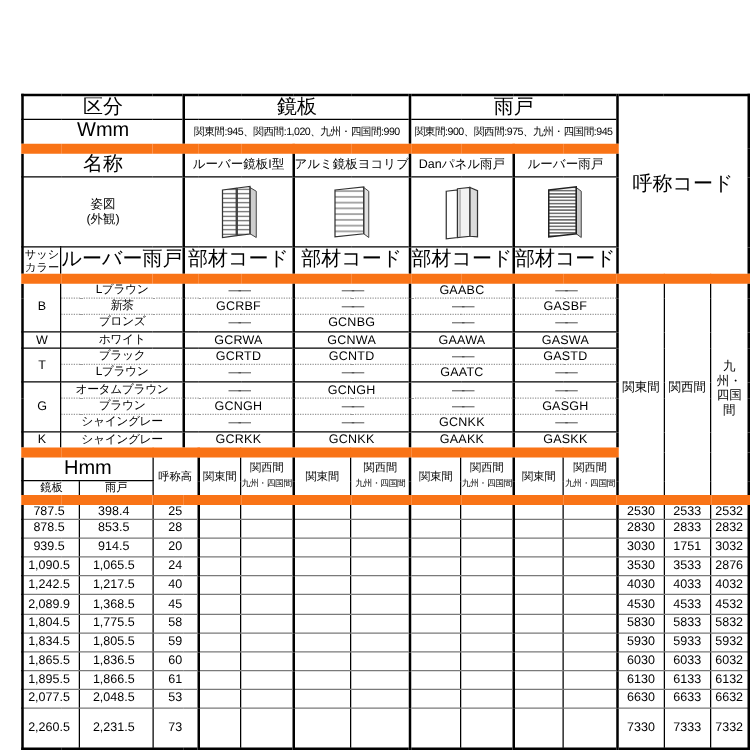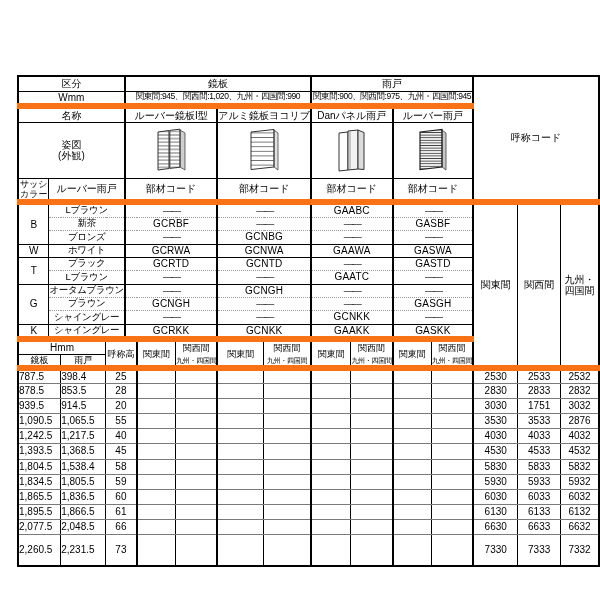--- a/index.html
+++ b/index.html
@@ -4,32 +4,32 @@
 <style>
   html,body{margin:0;padding:0;background:#fff}
   body{width:600px;height:600px;position:relative;overflow:hidden;
        font-family:"Liberation Sans","DejaVu Sans",sans-serif;color:#000}
   .sheet{position:absolute;left:17px;top:75px}
   table{border-collapse:collapse;table-layout:fixed;border:2px solid #000}
   td{border-right:1px solid #000;border-bottom:1px solid #000;border-left:none;border-top:none;
      padding:0;text-align:center;vertical-align:middle;font-size:10px;line-height:1.15;
      white-space:nowrap;overflow:hidden}
   .r2{border-right:2px solid #000}
-  .b2{border-bottom:6px solid #f97316}
+  .b2{border-bottom:8px solid #f97316}
   .bd{border-bottom:1px dotted #999}
   .bg{border-bottom:1px solid #7a7a7a}
-  .num{text-align:left;padding-right:4px}
+  .num{text-align:center;padding-right:4px}
   .wmmv{font-size:8.5px;letter-spacing:-0.4px}
   .face{font-size:9.5px;letter-spacing:-0.4px}
   .code{font-size:10px;letter-spacing:.2px}
   .dash{color:#333;letter-spacing:-2px}
   .sm{font-size:9px}
   .tiny{font-size:7px;letter-spacing:-0.3px}
   .wrap{white-space:normal}
-  .hd{font-size:10px}
+  .hd{font-size:16px}
   svg{display:block;margin:0 auto}
 </style>
 </head>
 <body>
 
 <div class="sheet">
 <table>
 <colgroup>
   <col style="width:31px">
         <col style="width:11px">
@@ -297,21 +297,21 @@
           <td class="r2 bg"></td>
   <td class="bg"></td>
           <td class="r2 bg"></td>
   <td class="bg">3030</td>
   <td class="bg">1751</td>
   <td class="bg">3032</td>
 </tr>
 <tr style="height:15px">
   <td colspan="2" class="bg num">1,090.5</td>
   <td class="bg num">1,065.5</td>
-  <td colspan="2" class="r2 bg">55</td>
+  <td colspan="2" class="r2 bg">24</td>
   <td class="bg"></td>
           <td class="r2 bg"></td>
   <td class="bg"></td>
           <td class="r2 bg"></td>
   <td class="bg"></td>
           <td class="r2 bg"></td>
   <td class="bg"></td>
           <td class="r2 bg"></td>
   <td class="bg">3530</td>
   <td class="bg">3533</td>
@@ -327,38 +327,38 @@
           <td class="r2 bg"></td>
   <td class="bg"></td>
           <td class="r2 bg"></td>
   <td class="bg"></td>
           <td class="r2 bg"></td>
   <td class="bg">4030</td>
   <td class="bg">4033</td>
   <td class="bg">4032</td>
 </tr>
 <tr style="height:16px">
-  <td colspan="2" class="bg num">1,393.5</td>
+  <td colspan="2" class="bg num">2,089.9</td>
   <td class="bg num">1,368.5</td>
   <td colspan="2" class="r2 bg">45</td>
   <td class="bg"></td>
           <td class="r2 bg"></td>
   <td class="bg"></td>
           <td class="r2 bg"></td>
   <td class="bg"></td>
           <td class="r2 bg"></td>
   <td class="bg"></td>
           <td class="r2 bg"></td>
   <td class="bg">4530</td>
   <td class="bg">4533</td>
   <td class="bg">4532</td>
 </tr>
 <tr style="height:15px">
   <td colspan="2" class="bg num">1,804.5</td>
-  <td class="bg num">1,538.4</td>
+  <td class="bg num">1,775.5</td>
   <td colspan="2" class="r2 bg">58</td>
   <td class="bg"></td>
           <td class="r2 bg"></td>
   <td class="bg"></td>
           <td class="r2 bg"></td>
   <td class="bg"></td>
           <td class="r2 bg"></td>
   <td class="bg"></td>
           <td class="r2 bg"></td>
   <td class="bg">5830</td>
@@ -409,21 +409,21 @@
           <td class="r2 bg"></td>
   <td class="bg"></td>
           <td class="r2 bg"></td>
   <td class="bg">6130</td>
   <td class="bg">6133</td>
   <td class="bg">6132</td>
 </tr>
 <tr style="height:15px">
   <td colspan="2" class="bg num">2,077.5</td>
   <td class="bg num">2,048.5</td>
-  <td colspan="2" class="r2 bg">66</td>
+  <td colspan="2" class="r2 bg">53</td>
   <td class="bg"></td>
           <td class="r2 bg"></td>
   <td class="bg"></td>
           <td class="r2 bg"></td>
   <td class="bg"></td>
           <td class="r2 bg"></td>
   <td class="bg"></td>
           <td class="r2 bg"></td>
   <td class="bg">6630</td>
   <td class="bg">6633</td>

